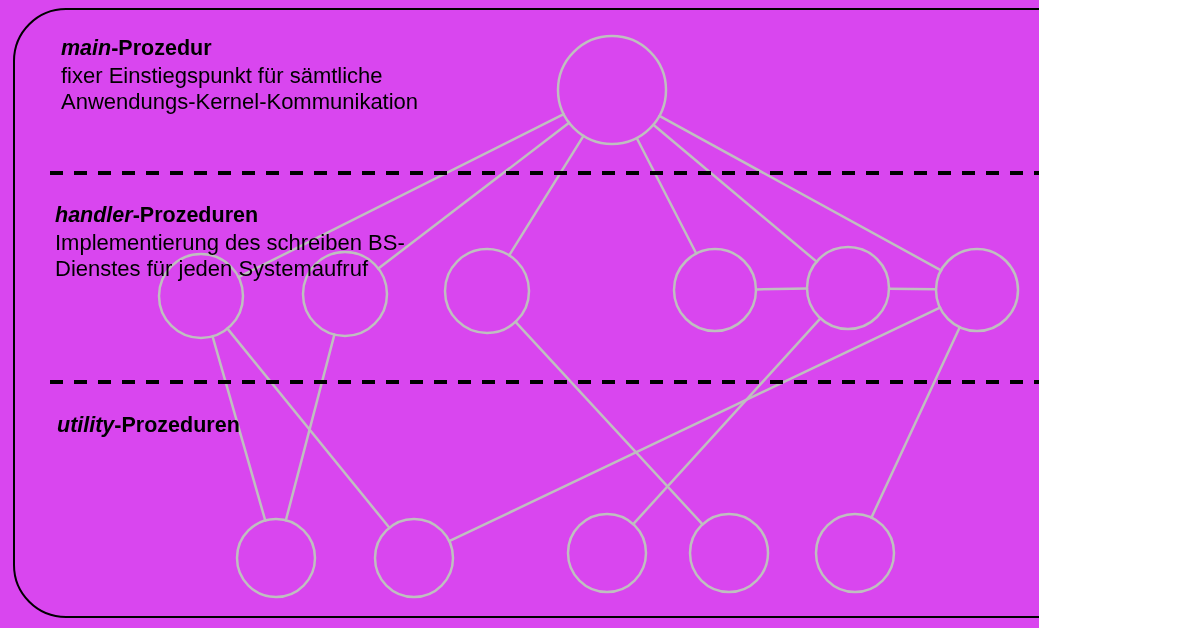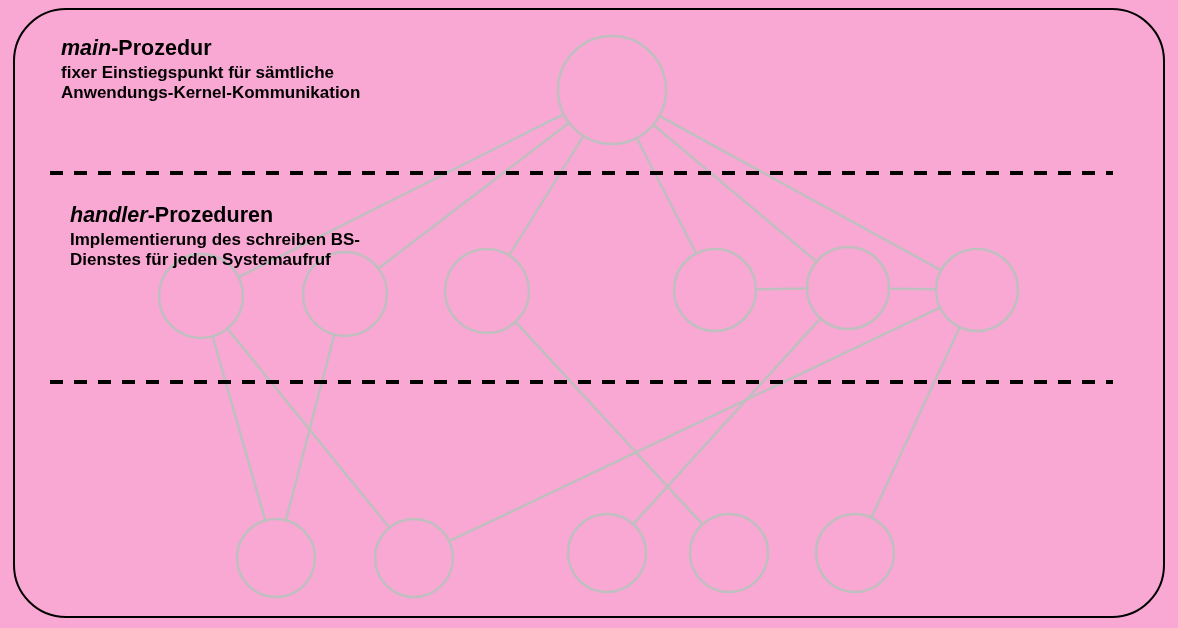--- a/index.html
+++ b/index.html
@@ -6,23 +6,23 @@
   html, body {
     margin: 0;
     padding: 0;
     background: #ffffff;
   }
   body {
     font-family: "Liberation Sans", sans-serif;
   }
   #stage {
     position: relative;
-    width: 1178px;
+    width: 1039px;
     height: 628px;
-    background: #f9a8d4;
+    background: #d946ef;
     overflow: hidden;
   }
   #diagram-svg {
     position: absolute;
     left: 0;
     top: 0;
     width: 1178px;
     height: 628px;
   }
   .text-layer {
@@ -41,26 +41,26 @@
   .section-title {
     font-size: 21.5px;
     font-weight: bold;
     white-space: nowrap;
     margin-bottom: 1px;
   }
   .section-title .emph {
     font-style: italic;
   }
   .section-desc {
-    font-size: 17px;
-    font-weight: bold;
+    font-size: 22px;
+    font-weight: normal;
     white-space: pre-line;
   }
   #block-main   { left: 61px; top: 36px; }
-  #block-handler{ left: 70px; top: 203px; }
+  #block-handler{ left: 55px; top: 203px; }
   #block-utility{ left: 57px; top: 413px; }
 </style>
 </head>
 <body>
 
 <div id="stage">
 
   <svg id="diagram-svg" viewBox="0 0 1178 628" preserveAspectRatio="none" xmlns="http://www.w3.org/2000/svg">
     <g id="frame-layer">
         <rect x="14" y="9" width="1150" height="608" rx="52" ry="52" fill="none" stroke="#000000" stroke-width="2"></rect>
@@ -114,16 +114,19 @@
 
     <div class="section-block" id="block-handler">
       <div class="section-title">
         <span class="emph">handler</span><span>-Prozeduren</span>
       </div>
       <div class="section-desc">Implementierung des schreiben BS-
 Dienstes für jeden Systemaufruf</div>
     </div>
 
     <div class="section-block" id="block-utility">
+      <div class="section-title">
+        <span class="emph">utility</span><span>-Prozeduren</span>
+      </div>
     </div>
 
   </div>
 </div>
 
 </body></html>

